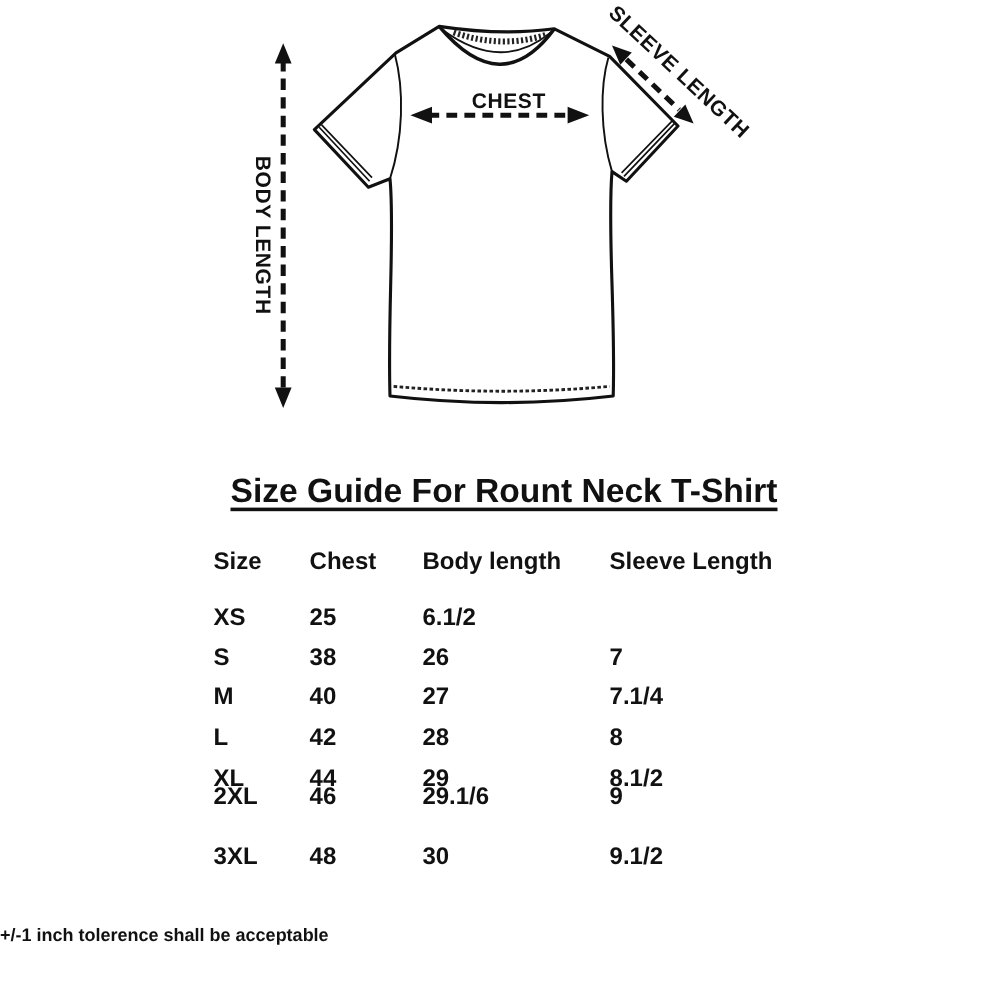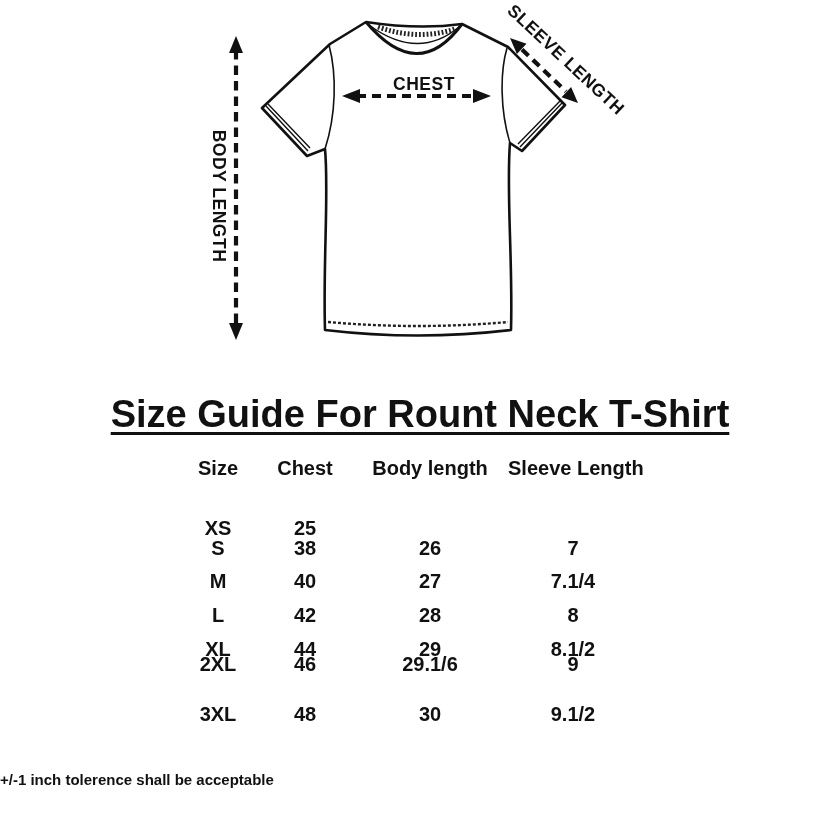--- a/index.html
+++ b/index.html
@@ -15,47 +15,46 @@
     font-family: "Liberation Sans", "DejaVu Sans", sans-serif;
     font-weight: bold;
     fill: #111;
   }
   .page-title {
     position: absolute;
     top: 393px;
     left: 0;
     width: 840px;
     text-align: center;
-    font-size: 38px;
+    font-size: 28px;
     font-weight: bold;
     letter-spacing: 0px;
     text-decoration: underline;
     text-decoration-thickness: 3px;
     text-underline-offset: 5px;
     white-space: nowrap;
   }
   .size-table { position: absolute; left: 178px; top: 452px; width: 460px; }
   .t-row {
     position: absolute;
     left: 0;
     width: 460px;
     height: 32px;
     display: grid;
     grid-template-columns: 80px 94px 156px 130px;
   }
   .t-row > div {
-    text-align: center;
     line-height: 32px;
     font-size: 20px;
     font-weight: bold;
     white-space: nowrap;
   }
   .t-head { top: 0px; }
   .t-head > div { font-size: 20px; }
-  .r0 { top: 60px; }
+  .r0 { top: 47px; }
   .r1 { top: 80px; }
   .r2 { top: 113px; }
   .r3 { top: 147px; }
   .r4 { top: 181px; }
   .r5 { top: 196px; }
   .r6 { top: 246px; }
   .footer-note {
     position: absolute;
     top: 769px;
     left: 0;
@@ -127,20 +126,21 @@
     <div class="t-row t-head">
       <div>Size</div>
       <div>Chest</div>
       <div>Body length</div>
       <div>Sleeve Length</div>
     </div>
 
     <div class="t-row r0">
       <div>XS</div>
       <div>25</div>
+      <div>6.1/2</div>
     </div>
     <div class="t-row r1">
       <div>S</div>
       <div>38</div>
       <div>26</div>
       <div>7</div>
     </div>
     <div class="t-row r2">
       <div>M</div>
       <div>40</div>

